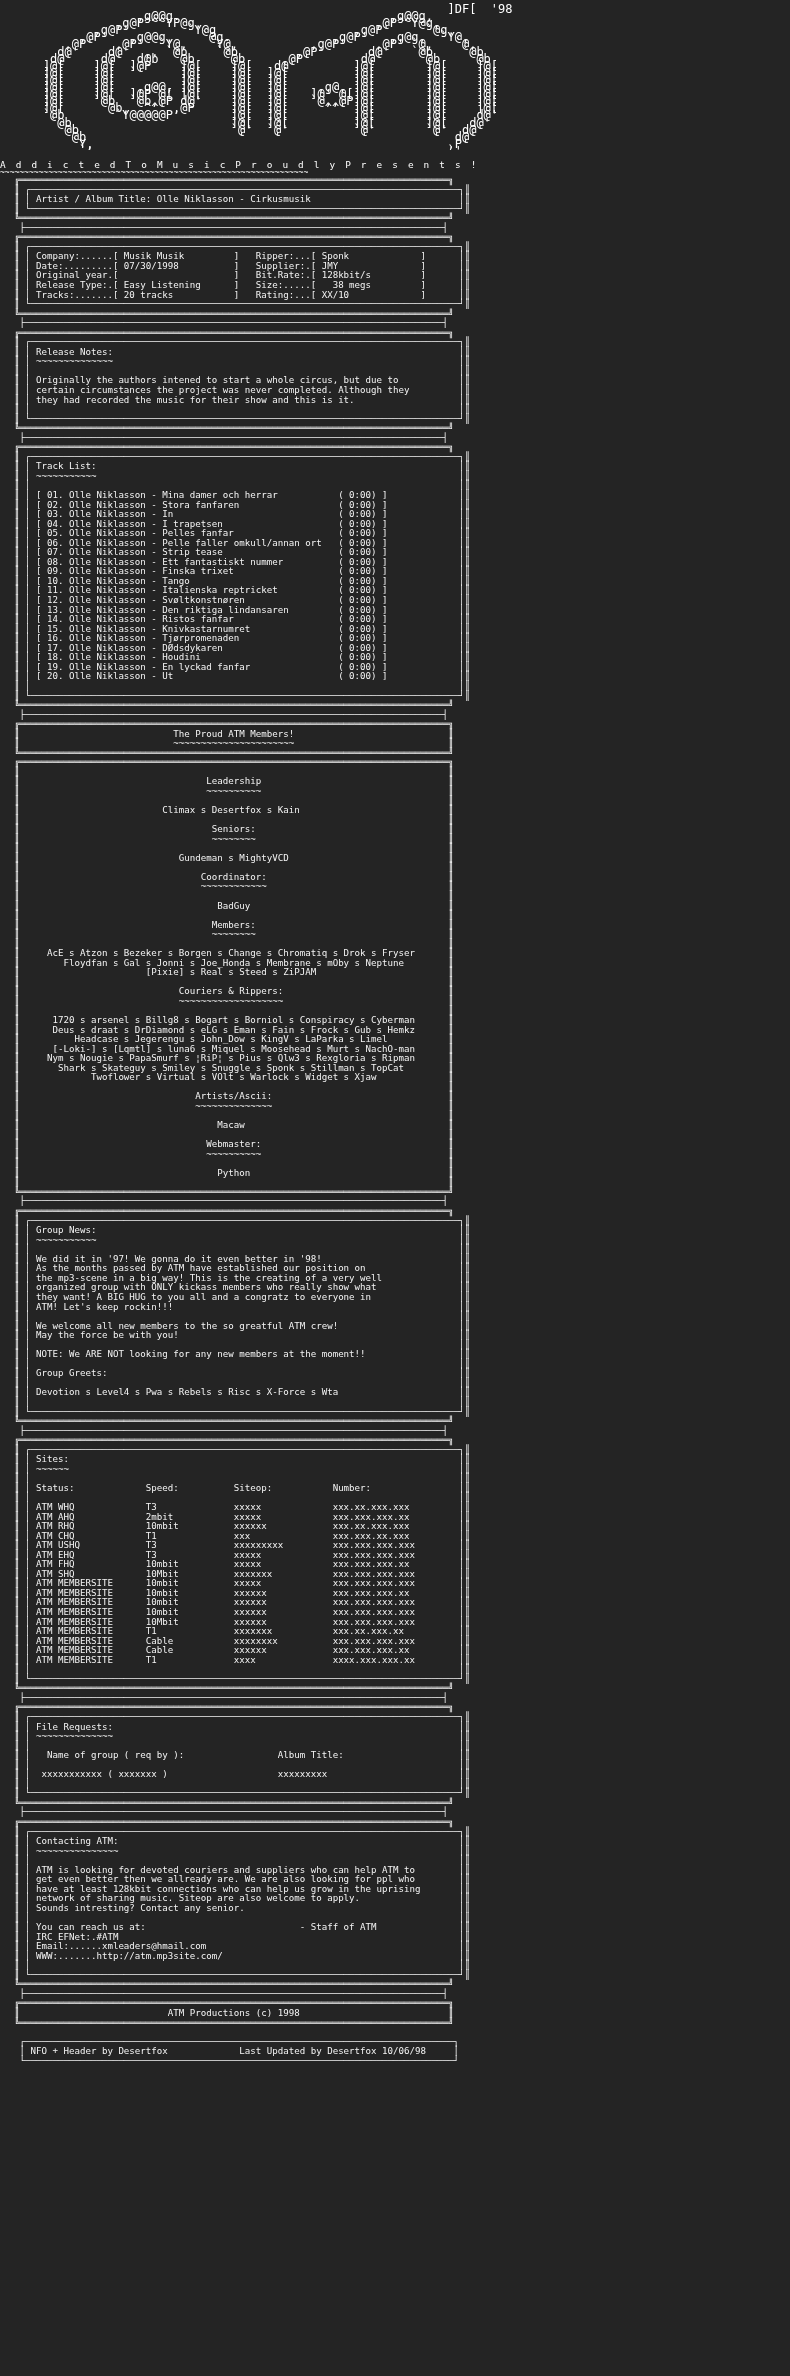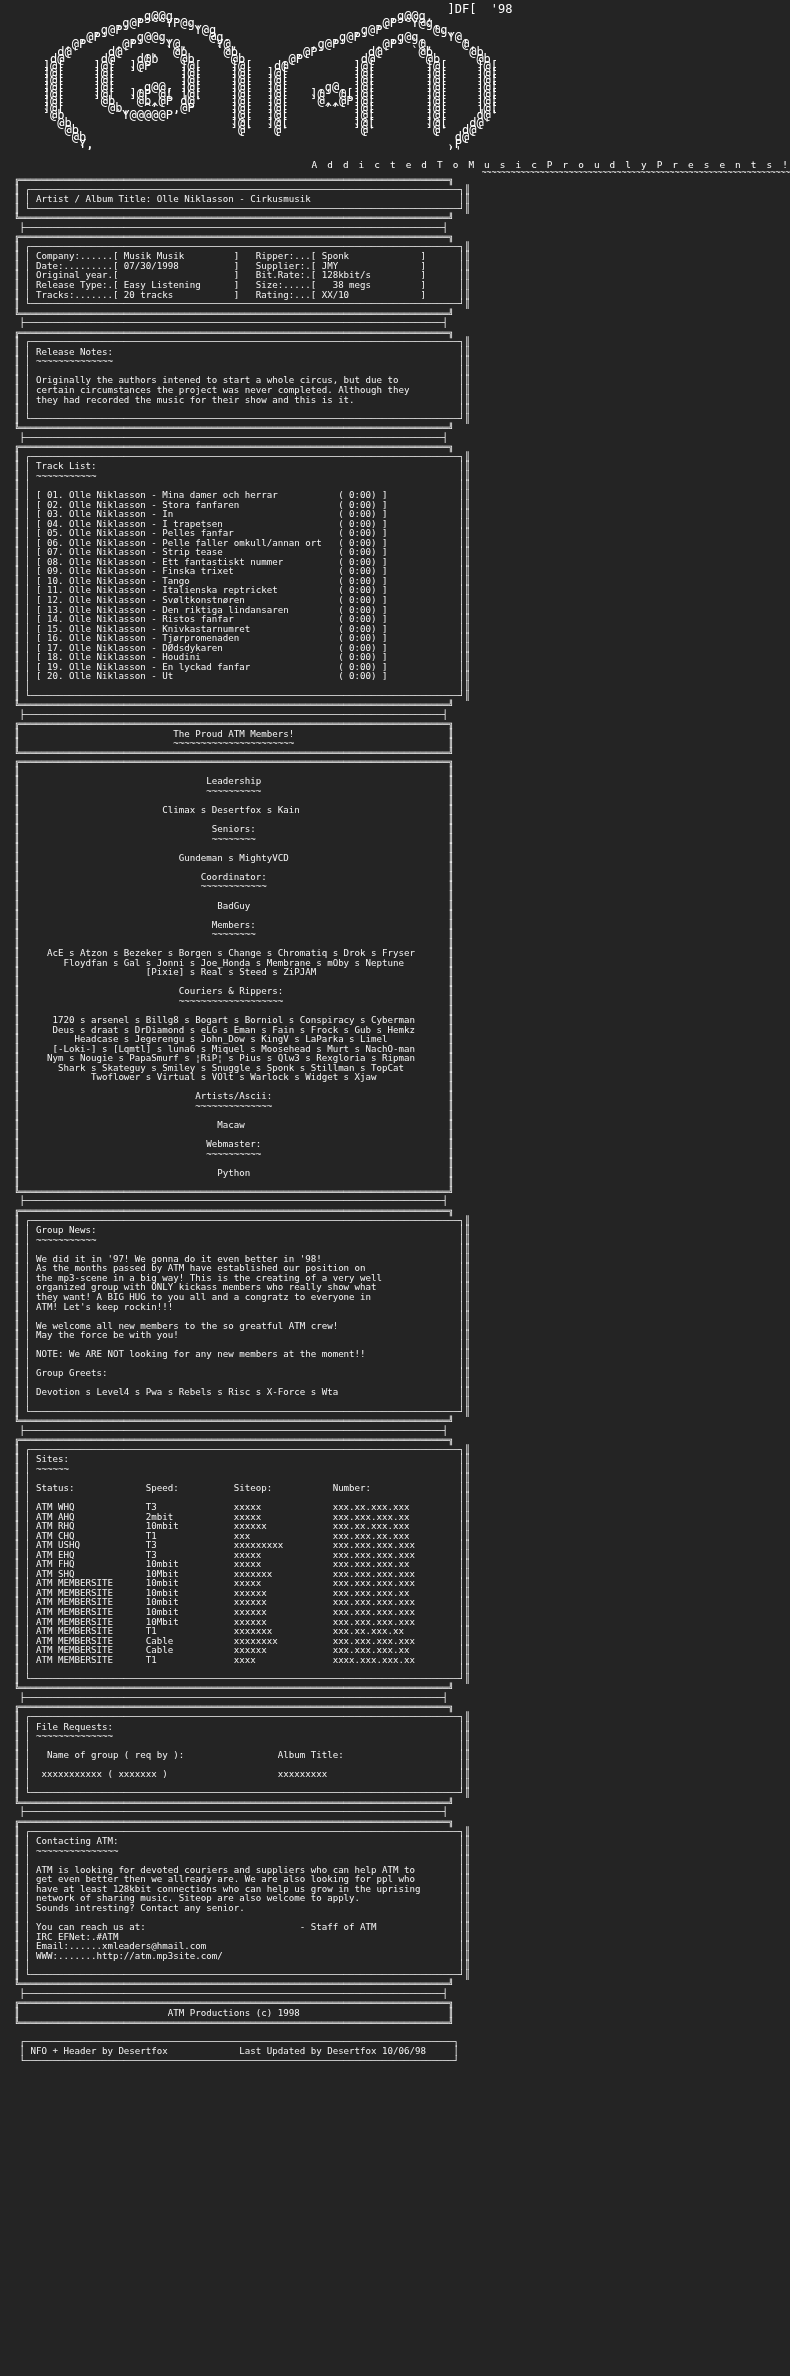--- a/index.html
+++ b/index.html
@@ -29,21 +29,21 @@
   }
   .logo-wrap{
     padding:6px 0 0 14px;
   }
   pre.logo{
     font-size:12px;
     line-height:7.1px;
     color:#ffffff;
   }
   .tagline{
-    text-align:right;
+    text-align:left;
     font-size:9.4px;
     line-height:11px;
     letter-spacing:2.2px;
     color:#ffffff;
     padding:4px 0 0 0;
   }
   .tagline .under{
     display:block;
     font-size:8px;
     line-height:6px;

